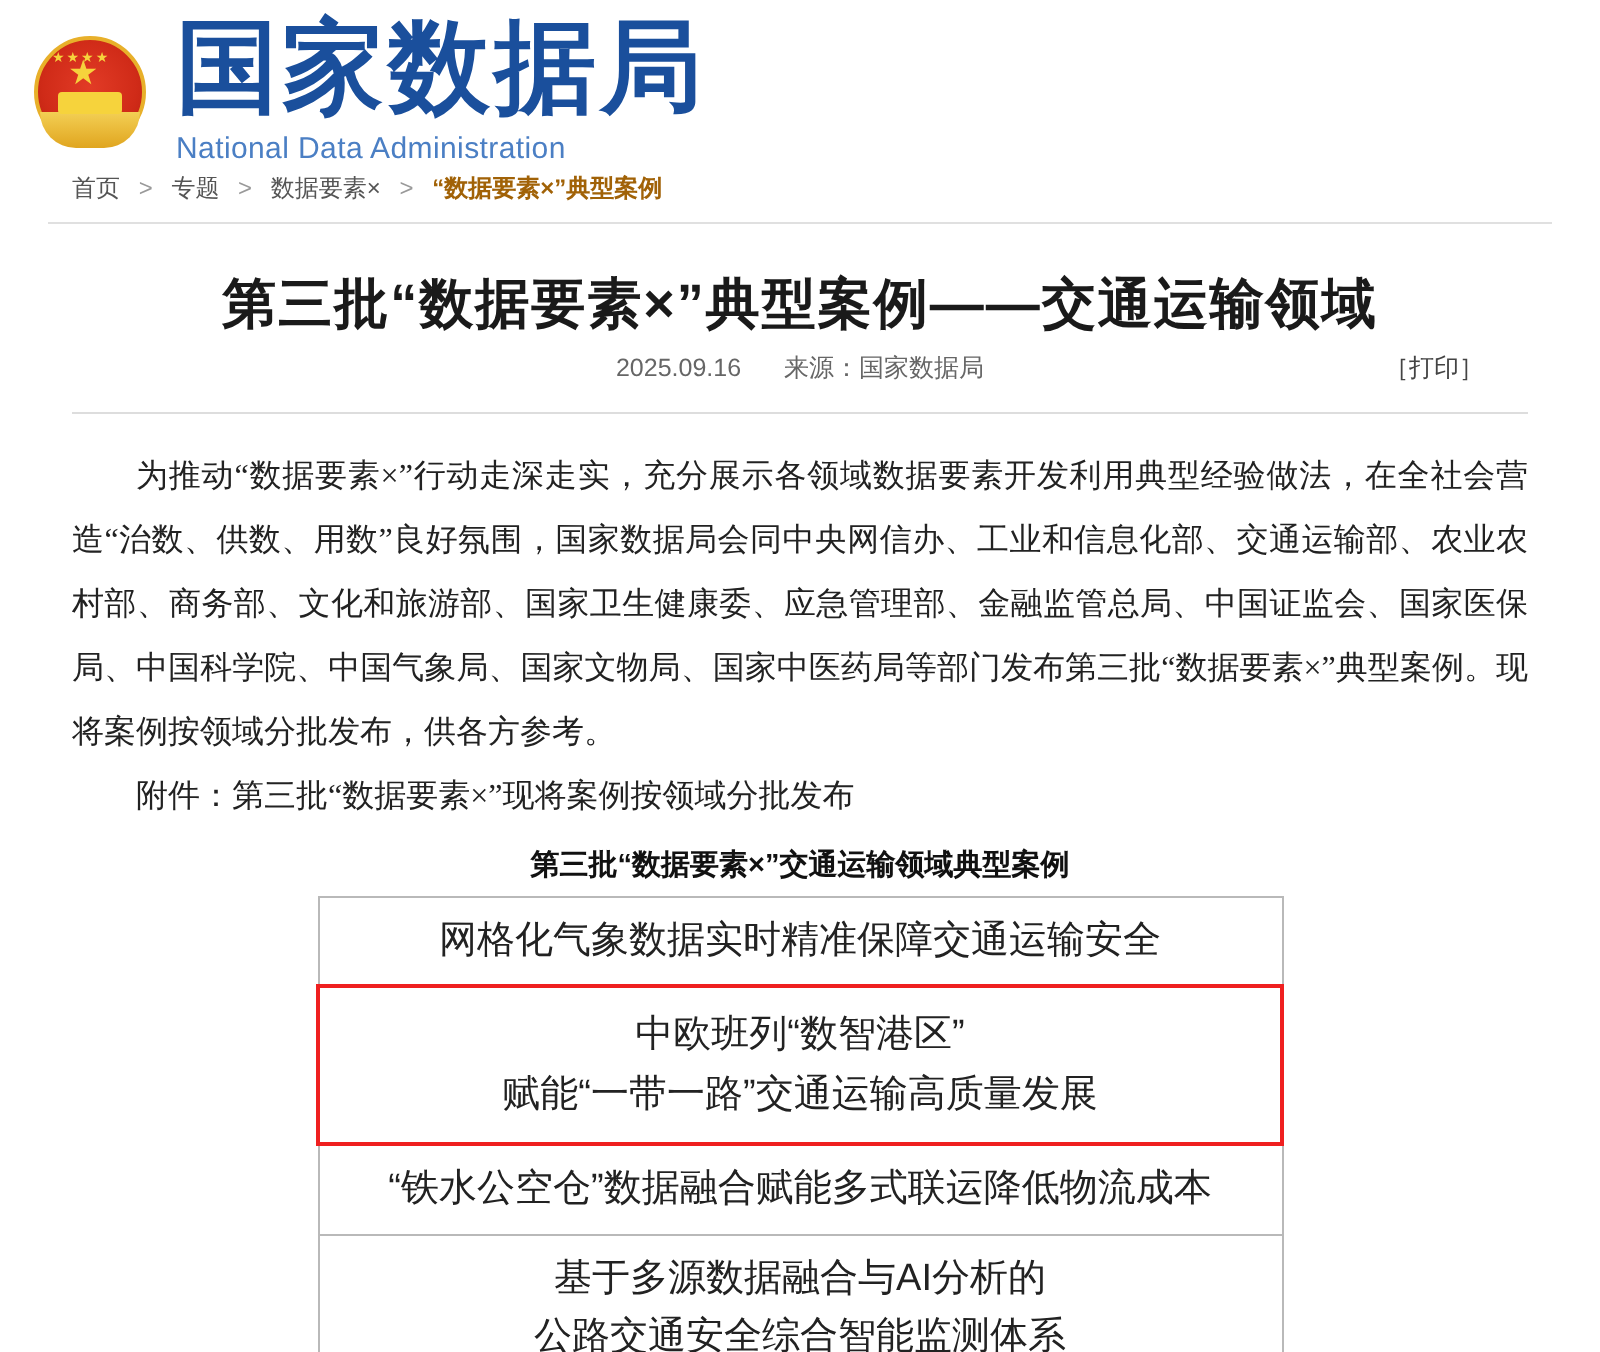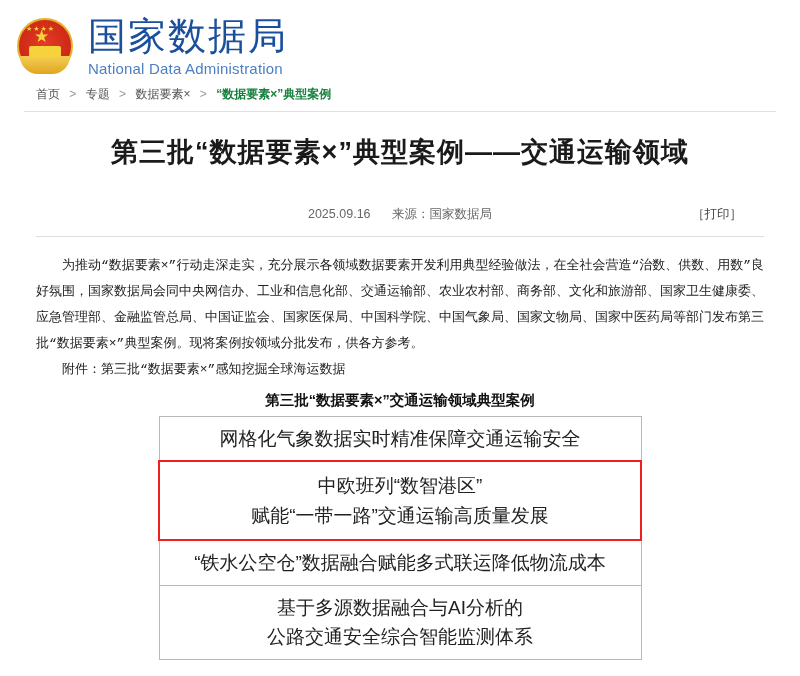--- a/index.html
+++ b/index.html
@@ -48,42 +48,42 @@
     color:#f6d33c; font-size:7px; letter-spacing:1px;
   }
   .emblem .gate {
     position:absolute; left:15px; top:31px;
     width:32px; height:11px;
     background:#f6d33c;
     border-radius:2px;
   }
   .title-block { line-height: 1; }
   .cn-title {
-    font-size: 38px;
-    font-weight: normal;
+    font-size: 51px;
+    font-weight: bold;
     color: #1a4f9c;
     letter-spacing: 2px;
     font-family: "Liberation Serif", "DejaVu Serif", serif;
   }
   .en-title {
     font-size: 15px;
     color: #4b7fc4;
     margin-top: 6px;
     letter-spacing: .2px;
   }
 
   
   .breadcrumb {
     font-size: 12px;
     color: #555;
     padding: 4px 0 8px 36px;
   }
   .breadcrumb a { color: #555; text-decoration: none; }
   .breadcrumb .sep { color: #999; margin: 0 6px; }
-  .breadcrumb .current { color: #15803d; font-weight: bold; }
+  .breadcrumb .current { color: #a16207; font-weight: bold; }
 
   .rule {
     border-bottom: 1px solid #e0e0e0;
     margin: 0 24px;
   }
 
   
   .article {
     padding: 0 36px;
   }
@@ -92,45 +92,45 @@
     font-size: 27px;
     font-weight: bold;
     color: #1a1a1a;
     margin: 22px 0 0 0;
     font-family: Liberation Sans, sans-serif;
     letter-spacing: 1px;
   }
   .meta-row {
     position: relative;
     text-align: center;
-    margin-top: 36px;
+    margin-top: 6px;
     font-size: 12.5px;
     color: #666;
     height: 18px;
   }
   .meta-row .date { margin-right: 18px; }
   .print {
     position: absolute;
     right: 22px; top: 0;
     color: #444;
     font-size: 12.5px;
   }
   .meta-rule {
     border-bottom: 1px solid #dddddd;
     margin: 12px 0 0 0;
   }
 
   
   .body-text {
-    font-size: 13px;
+    font-size: 16px;
     line-height: 2.0;
     color: #222;
     margin-top: 16px;
     text-align: justify;
-    font-family: Liberation Mono, monospace;
+    font-family: Liberation Serif, serif;
   }
   .body-text p { margin: 0; }
   .indent2 { text-indent: 2em; }
 
   
   .table-title {
     text-align: center;
     font-weight: bold;
     font-size: 14.5px;
     color: #111;
@@ -192,21 +192,21 @@
 
     <div class="meta-row">
       <span class="date">2025.09.16</span>
       <span>来源：国家数据局</span>
       <span class="print">［打印］</span>
     </div>
     <div class="meta-rule"></div>
 
     <div class="body-text">
       <p class="indent2">为推动“数据要素×”行动走深走实，充分展示各领域数据要素开发利用典型经验做法，在全社会营造“治数、供数、用数”良好氛围，国家数据局会同中央网信办、工业和信息化部、交通运输部、农业农村部、商务部、文化和旅游部、国家卫生健康委、应急管理部、金融监管总局、中国证监会、国家医保局、中国科学院、中国气象局、国家文物局、国家中医药局等部门发布第三批“数据要素×”典型案例。现将案例按领域分批发布，供各方参考。</p>
-      <p class="indent2">附件：第三批“数据要素×”感知挖掘全球海运数据</p>
+      <p class="indent2">附件：第三批“数据要素×”现将案例按领域分批发布</p>
     </div>
 
     <div class="table-title">第三批“数据要素×”交通运输领域典型案例</div>
 
     <table class="case-table">
       <tbody>
         <tr>
           <td>网格化气象数据实时精准保障交通运输安全</td>
         </tr>
         <tr class="highlight">

